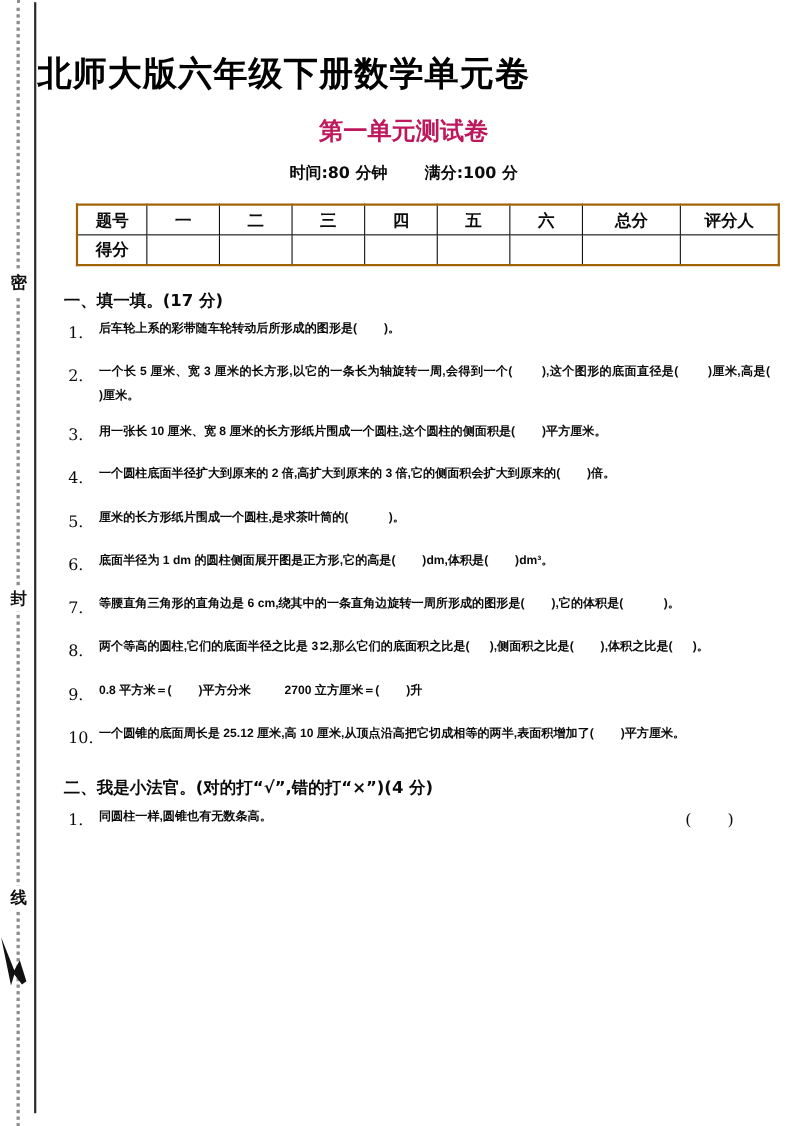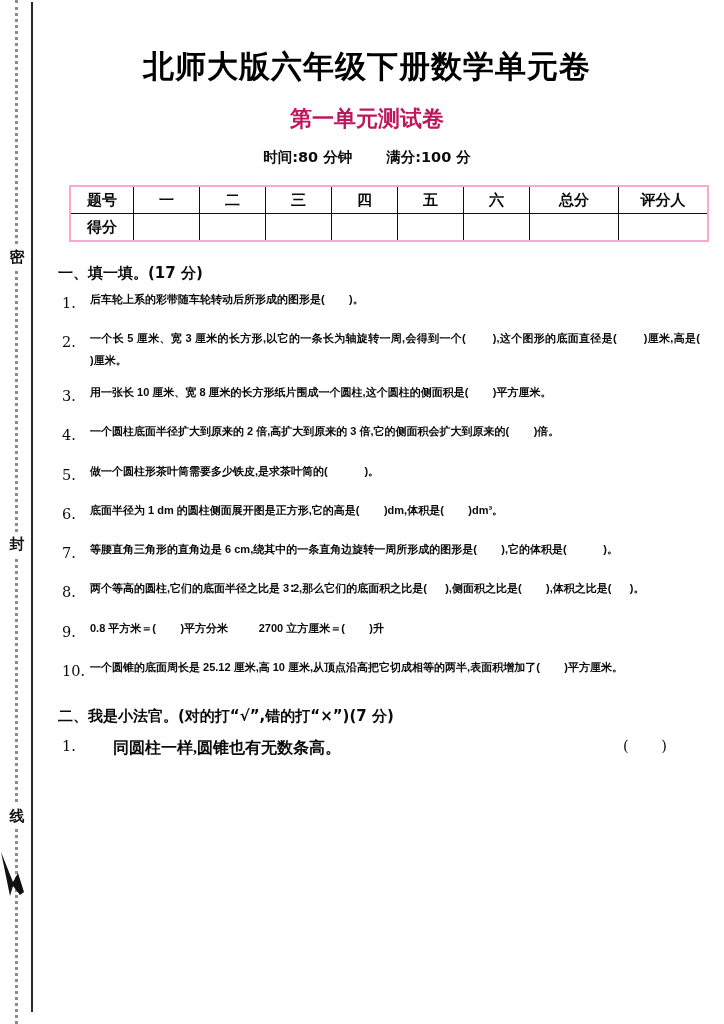--- a/index.html
+++ b/index.html
@@ -59,21 +59,20 @@
 
   
   #content {
     position: absolute;
     left: 34px; top: 0;
     width: 690px; height: 1024px;
   }
 
   #paper-title {
     margin: 46px 0 0 0;
-    text-align: center;
     font-size: 31px;
     font-weight: bold;
     letter-spacing: 1px;
     font-family: "DejaVu Sans", "Liberation Sans", sans-serif;
     color: #000;
     padding-right: 24px;
   }
   #unit-subtitle {
     margin: 16px 0 0 0;
     text-align: center;
@@ -96,21 +95,21 @@
   
   #score-table-wrap {
     margin: 18px auto 0 auto;
     width: 620px;
     padding-right: 0;
   }
   table#score-table {
     border-collapse: collapse;
     width: 620px;
     table-layout: fixed;
-    border: 2px solid #f9a8d4;
+    border: 2px solid #a16207;
   }
   table#score-table td {
     border: 1px solid #111;
     height: 26px;
     text-align: center;
     vertical-align: middle;
     font-size: 15px;
     font-weight: bold;
     font-family: "DejaVu Sans", "Liberation Sans", sans-serif;
     padding: 0;
@@ -155,25 +154,24 @@
 
   .tf-item {
     display: flex;
     align-items: flex-start;
     margin: 0 0 11px 0;
     padding-left: 28px;
     padding-right: 24px;
   }
   .tf-body {
     flex: 1 1 auto;
-    font-size: 16px;
-    line-height: 1.95;
-    font-family: Liberation Serif, serif;
-    font-weight: bold;
-    margin-left: 23px;
+    font-size: 11px;
+    line-height: 1.95;
+    font-family: Liberation Sans, sans-serif;
+    font-weight: bold;
   }
   .tf-answer {
     flex: 0 0 auto;
     width: 96px;
     text-align: center;
     font-size: 14.5px;
     line-height: 1.95;
     letter-spacing: 14px;
     font-family: "DejaVu Serif", "Liberation Serif", serif;
   }
@@ -247,21 +245,21 @@
     <li class="q-item">
       <span class="q-number">3.</span>
       <span class="q-body">用一张长 10 厘米、宽 8 厘米的长方形纸片围成一个圆柱,这个圆柱的侧面积是(        )平方厘米。</span>
     </li>
     <li class="q-item">
       <span class="q-number">4.</span>
       <span class="q-body">一个圆柱底面半径扩大到原来的 2 倍,高扩大到原来的 3 倍,它的侧面积会扩大到原来的(        )倍。</span>
     </li>
     <li class="q-item">
       <span class="q-number">5.</span>
-      <span class="q-body">做一个圆柱形茶叶筒需要多少铁皮,是求茶叶筒的(            )。</span>
+      <span class="q-body">厘米的长方形纸片围成一个圆柱,是求茶叶筒的(            )。</span>
     </li>
     <li class="q-item">
       <span class="q-number">6.</span>
       <span class="q-body">底面半径为 1 dm 的圆柱侧面展开图是正方形,它的高是(        )dm,体积是(        )dm³。</span>
     </li>
     <li class="q-item">
       <span class="q-number">7.</span>
       <span class="q-body">等腰直角三角形的直角边是 6 cm,绕其中的一条直角边旋转一周所形成的图形是(        ),它的体积是(            )。</span>
     </li>
     <li class="q-item">
@@ -271,21 +269,21 @@
     <li class="q-item">
       <span class="q-number">9.</span>
       <span class="q-body nowrap-line">0.8 平方米＝(        )平方分米          2700 立方厘米＝(        )升</span>
     </li>
     <li class="q-item">
       <span class="q-number">10.</span>
       <span class="q-body">一个圆锥的底面周长是 25.12 厘米,高 10 厘米,从顶点沿高把它切成相等的两半,表面积增加了(        )平方厘米。</span>
     </li>
   </ul>
 
-  <div class="section-heading">二、我是小法官。(对的打“√”,错的打“×”)(7 分)</div>
+  <div class="section-heading">二、我是小法官。(对的打“√”,错的打“×”)(4 分)</div>
 
   <ul class="q-list">
     <li class="tf-item">
       <span class="q-number">1.</span>
       <span class="tf-body">同圆柱一样,圆锥也有无数条高。</span>
       <span class="tf-answer">(    )</span>
     </li>
   </ul>
 
 </div>

